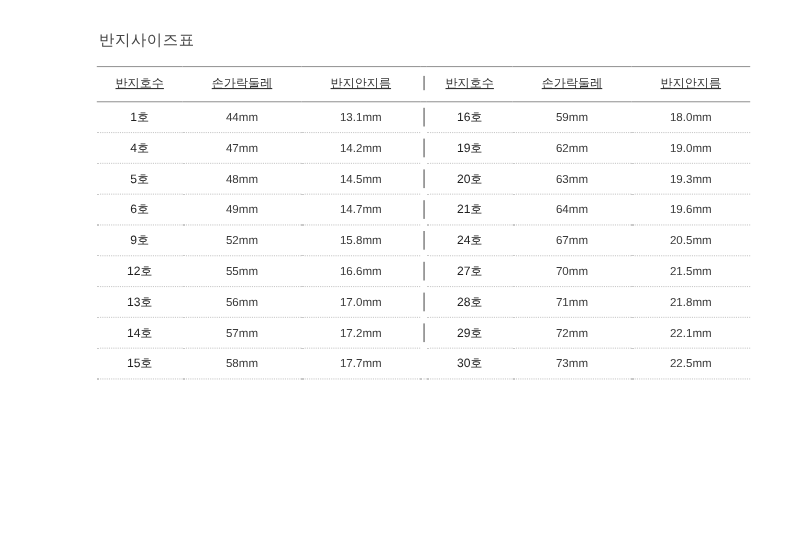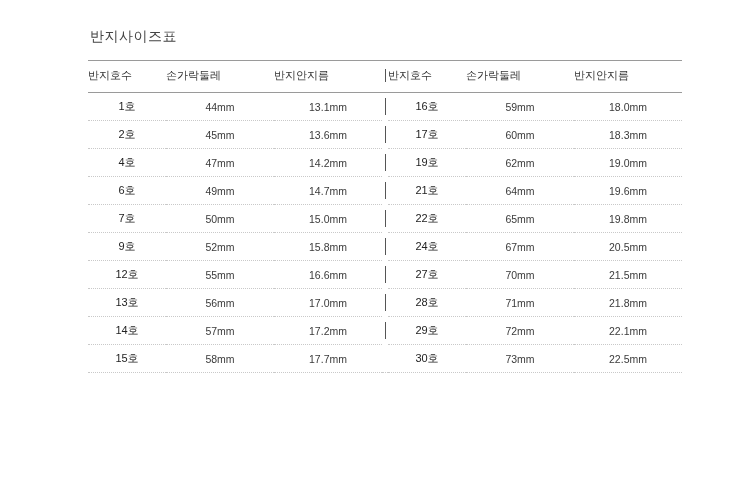--- a/index.html
+++ b/index.html
@@ -35,24 +35,25 @@
   }
   table.size-table col.c-no { width: 78px; }
   table.size-table col.c-circ { width: 108px; }
   table.size-table col.c-dia { width: 108px; }
   table.size-table col.c-gap { width: 6px; }
   thead th {
     font-size: 11px;
     font-weight: 400;
     color: #333333;
     padding: 7px 0 9px 0;
-    text-align: left;
+    text-align: center;
     border-bottom: 1px solid #9a9a9a;
     border-top: 1px solid #9a9a9a;
     background: #ffffff;
+    text-decoration: underline;
   }
   thead th.gapcell {
     border-top: 1px solid #9a9a9a;
     border-bottom: 1px solid #9a9a9a;
   }
   tbody td {
     font-size: 10.5px;
     color: #3a3a3a;
     text-align: center;
     padding: 6px 0 6px 0;
@@ -121,62 +122,51 @@
           <td>44mm</td>
           <td>13.1mm</td>
           <td class="gapcell">
             <div class="divider"></div>
           </td>
           <td class="no">16호</td>
           <td>59mm</td>
           <td>18.0mm</td>
         </tr>
         <tr>
-          <td class="no">2호</td>
-          <td>45mm</td>
-          <td>13.6mm</td>
-          <td class="gapcell">
-            <div class="divider"></div>
-          </td>
-          <td class="no">17호</td>
-          <td>60mm</td>
-          <td>18.3mm</td>
-        </tr>
-        <tr>
           <td class="no">4호</td>
           <td>47mm</td>
           <td>14.2mm</td>
           <td class="gapcell">
             <div class="divider"></div>
           </td>
           <td class="no">19호</td>
           <td>62mm</td>
           <td>19.0mm</td>
         </tr>
         <tr>
+          <td class="no">5호</td>
+          <td>48mm</td>
+          <td>14.5mm</td>
+          <td class="gapcell">
+            <div class="divider"></div>
+          </td>
+          <td class="no">20호</td>
+          <td>63mm</td>
+          <td>19.3mm</td>
+        </tr>
+        <tr>
           <td class="no">6호</td>
           <td>49mm</td>
           <td>14.7mm</td>
           <td class="gapcell">
             <div class="divider"></div>
           </td>
           <td class="no">21호</td>
           <td>64mm</td>
           <td>19.6mm</td>
-        </tr>
-        <tr>
-          <td class="no">7호</td>
-          <td>50mm</td>
-          <td>15.0mm</td>
-          <td class="gapcell">
-            <div class="divider"></div>
-          </td>
-          <td class="no">22호</td>
-          <td>65mm</td>
-          <td>19.8mm</td>
         </tr>
         <tr>
           <td class="no">9호</td>
           <td>52mm</td>
           <td>15.8mm</td>
           <td class="gapcell">
             <div class="divider"></div>
           </td>
           <td class="no">24호</td>
           <td>67mm</td>

